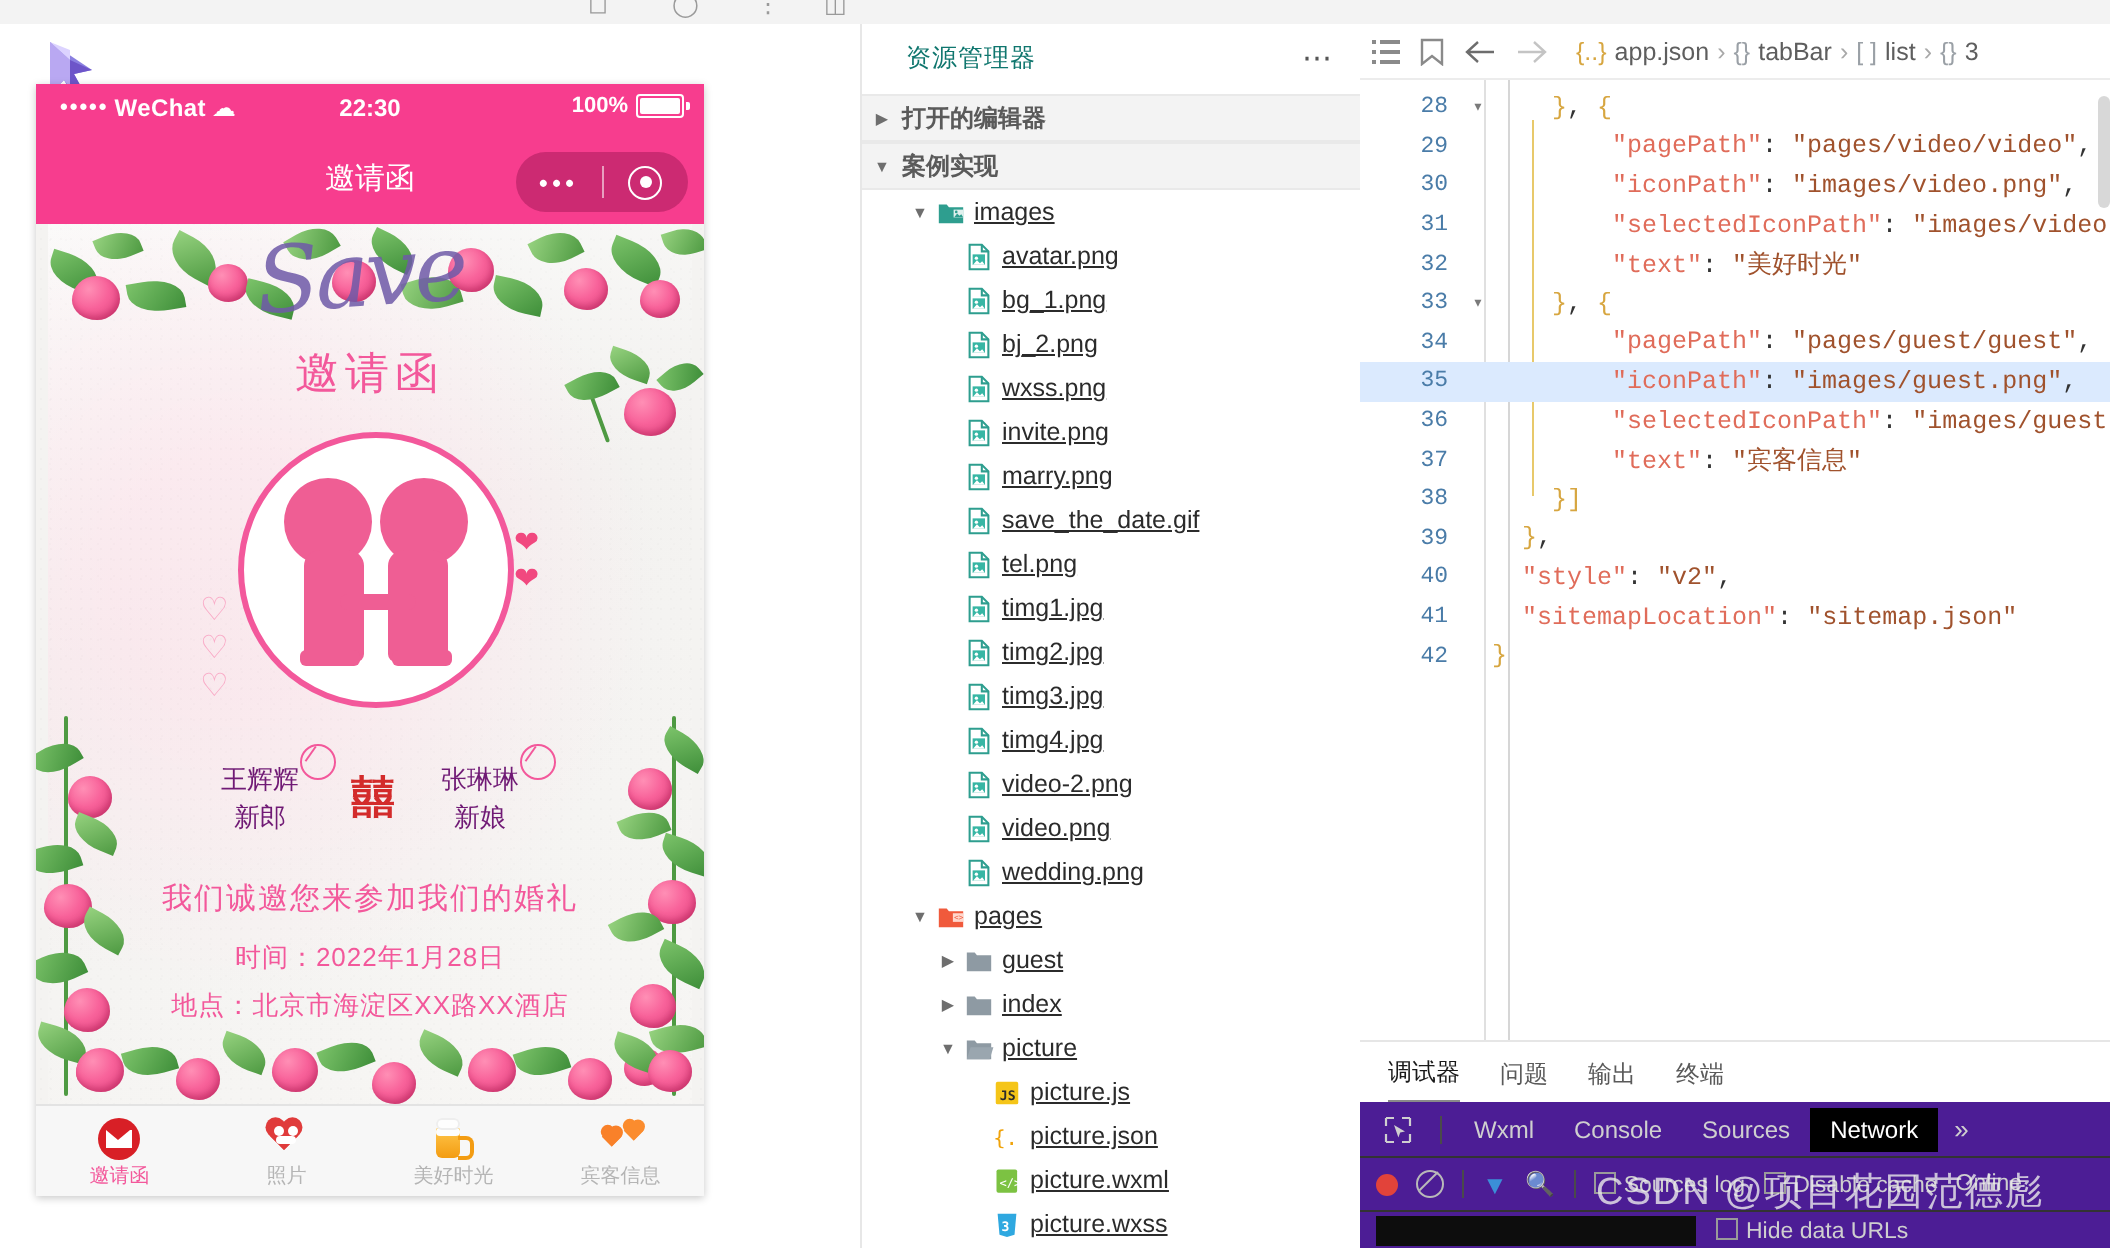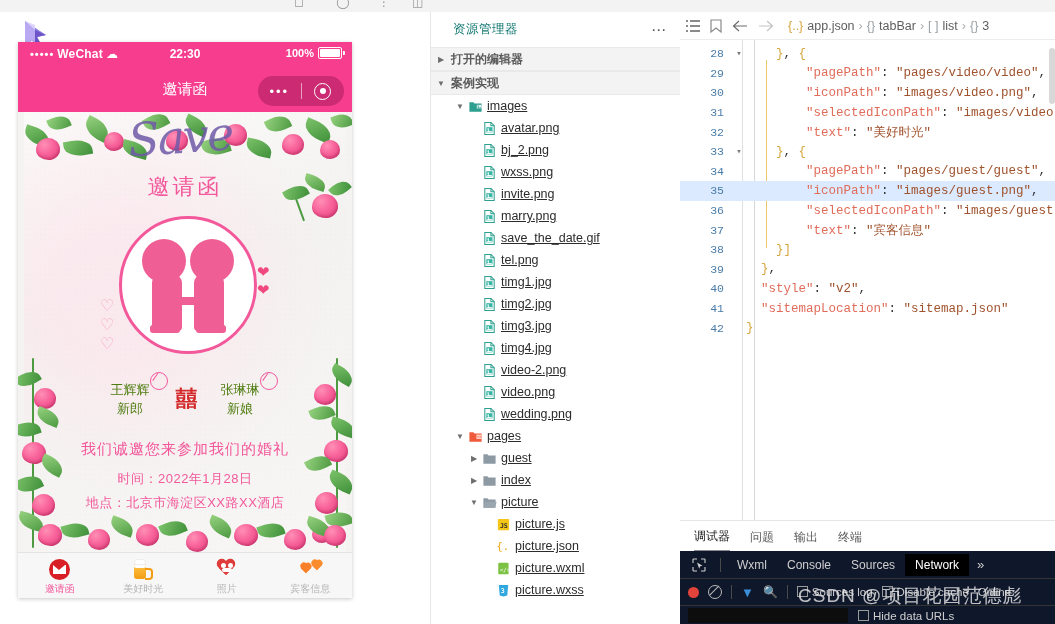--- a/index.html
+++ b/index.html
@@ -82,21 +82,21 @@
   .body.b{right:12px;}
   .armbar{position:absolute;bottom:26px;left:30px;width:38px;height:8px;background:#ef5e94;border-radius:4px;}
   .legs{position:absolute;bottom:-2px;width:30px;height:8px;background:#ef5e94;border-radius:3px;}
   .legs.a{left:10px;}
   .legs.b{right:10px;}
 
   .hsolid{position:absolute;color:#f1487f;font-size:15px;line-height:1;}
   .hollow{position:absolute;color:#f9a9c6;font-size:16px;line-height:1;}
 
   .names{position:absolute;left:0;right:0;top:268px;display:flex;align-items:flex-start;justify-content:center;gap:26px;}
-  .nameblk{text-align:center;color:#4d7c0f;font-size:13px;line-height:19px;position:relative;}
+  .nameblk{text-align:center;color:#701a75;font-size:13px;line-height:19px;position:relative;}
   .nameblk .bell{position:absolute;right:-18px;top:-8px;width:16px;height:16px;border:1.4px solid #f3589b;border-radius:50%;}
   .nameblk .bell:after{content:"";position:absolute;left:3px;top:2px;width:9px;height:9px;border-left:1.4px solid #f3589b;transform:rotate(35deg);}
   .xi{font-size:22px;color:#d32b2b;font-weight:bold;line-height:1;margin-top:8px;letter-spacing:-3px;}
 
   .mainline{position:absolute;left:0;right:0;top:328px;text-align:center;color:#f3589b;font-size:15px;letter-spacing:1px;}
   .subline{position:absolute;left:0;right:0;text-align:center;color:#f3589b;font-size:13px;letter-spacing:.5px;}
   .subline.s1{top:358px;}
   .subline.s2{top:382px;}
 
   
@@ -172,21 +172,21 @@
   .gline2{position:absolute;left:74px;width:1px;background:#d6d6d6;}
   .yguide{position:absolute;width:1px;background:#e8c96b;}
   .k{color:#e06c5a;}
   .s{color:#a0522d;}
   .br{color:#d7a640;}
 
   
   .paneltabs{height:30px;background:#fff;border-top:1px solid #e6e6e6;display:flex;align-items:flex-end;gap:20px;padding-left:14px;}
   .ptab{font-size:12px;color:#5a5a5a;padding-bottom:5px;}
   .ptab.on{color:#1a1a1a;border-bottom:1.5px solid #8a8a8a;}
-  .devtools{height:74px;background:#0f172a;position:relative;}
+  .devtools{height:74px;background:#4c1d95;position:relative;}
   .dt-tabs{height:27px;display:flex;align-items:center;gap:0;padding-left:8px;border-bottom:1px solid #333;}
   .dt-inspect{width:22px;height:18px;display:flex;align-items:center;justify-content:center;margin-right:4px;}
   .dt-sep{width:1px;height:14px;background:#4a4a4a;margin:0 6px;}
   .dtt{font-size:12px;color:#cfcfcf;padding:4px 10px;}
   .dtt.on{background:#000;color:#fff;}
   .dt-more{color:#cfcfcf;font-size:13px;padding:0 8px;}
   .dt-bar{height:26px;display:flex;align-items:center;gap:9px;padding-left:8px;position:relative;border-bottom:1px solid #333;}
   .recdot{width:11px;height:11px;border-radius:50%;background:#e2433a;}
   .clr{width:12px;height:12px;border:1.4px solid #b9b9b9;border-radius:50%;position:relative;}
   .clr:after{content:"";position:absolute;left:-1px;top:4px;width:13px;height:1.4px;background:#b9b9b9;transform:rotate(-45deg);}
@@ -375,40 +375,40 @@
         <div class="tabitem active">
           <div class="tabicon">
               <span class="ic-invite">
                 <i></i>
               </span>
             </div>
           <div class="tablabel">邀请函</div>
         </div>
         <div class="tabitem">
           <div class="tabicon">
-            <div class="ic-beer">
-                <span class="mug"></span>
-                <span class="handle"></span>
-                <span class="foam"></span>
-              </div>
-          </div>
-          <div class="tablabel">美好时光</div>
-        </div>
-        <div class="tabitem">
-          <div class="tabicon">
             <div class="ic-photo">
                 <div class="heartshape"></div>
                 <div class="inner">
                   <span class="l"></span>
                   <span class="r"></span>
                   <em></em>
                 </div>
               </div>
           </div>
           <div class="tablabel">照片</div>
+        </div>
+        <div class="tabitem">
+          <div class="tabicon">
+            <div class="ic-beer">
+                <span class="mug"></span>
+                <span class="handle"></span>
+                <span class="foam"></span>
+              </div>
+          </div>
+          <div class="tablabel">美好时光</div>
         </div>
         <div class="tabitem">
           <div class="tabicon">
             <div class="ic-guest">
                 <span class="oh a"></span>
                 <span class="oh b"></span>
               </div>
           </div>
           <div class="tablabel">宾客信息</div>
         </div>
@@ -447,20 +447,33 @@
           <span class="ico">
             <svg class="fi" width="15" height="15" viewBox="0 0 16 16">
               <path d="M3 1.5h6.5L13 5v9.5H3z" fill="#fff" stroke="#2e9e8f" stroke-width="1.1"></path>
               <path d="M9.5 1.5V5H13" fill="none" stroke="#2e9e8f" stroke-width="1.1"></path>
               <rect x="4.6" y="6.6" width="6.6" height="5.6" fill="#37b6a4"></rect>
               <circle cx="6.6" cy="8.6" r="0.9" fill="#fff"></circle>
               <path d="M4.8 12.1l2.1-2.4 1.6 1.6 1.2-1 1.4 1.8z" fill="#fff"></path>
             </svg>
           </span>
           <span class="lbl">avatar.png</span>
+        </div>
+        <div class="row" style="padding-left:36px">
+          <span class="tw"></span>
+          <span class="ico">
+            <svg class="fi" width="15" height="15" viewBox="0 0 16 16">
+              <path d="M3 1.5h6.5L13 5v9.5H3z" fill="#fff" stroke="#2e9e8f" stroke-width="1.1"></path>
+              <path d="M9.5 1.5V5H13" fill="none" stroke="#2e9e8f" stroke-width="1.1"></path>
+              <rect x="4.6" y="6.6" width="6.6" height="5.6" fill="#37b6a4"></rect>
+              <circle cx="6.6" cy="8.6" r="0.9" fill="#fff"></circle>
+              <path d="M4.8 12.1l2.1-2.4 1.6 1.6 1.2-1 1.4 1.8z" fill="#fff"></path>
+            </svg>
+          </span>
+          <span class="lbl">bg_1.png</span>
         </div>
         <div class="row" style="padding-left:36px">
           <span class="tw"></span>
           <span class="ico">
             <svg class="fi" width="15" height="15" viewBox="0 0 16 16">
               <path d="M3 1.5h6.5L13 5v9.5H3z" fill="#fff" stroke="#2e9e8f" stroke-width="1.1"></path>
               <path d="M9.5 1.5V5H13" fill="none" stroke="#2e9e8f" stroke-width="1.1"></path>
               <rect x="4.6" y="6.6" width="6.6" height="5.6" fill="#37b6a4"></rect>
               <circle cx="6.6" cy="8.6" r="0.9" fill="#fff"></circle>
               <path d="M4.8 12.1l2.1-2.4 1.6 1.6 1.2-1 1.4 1.8z" fill="#fff"></path>

